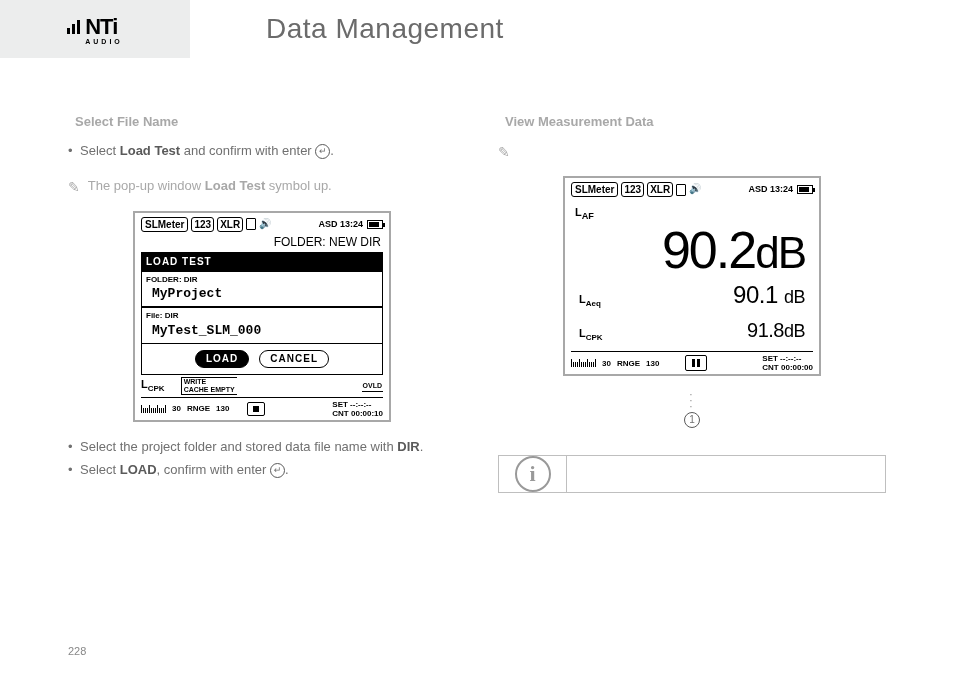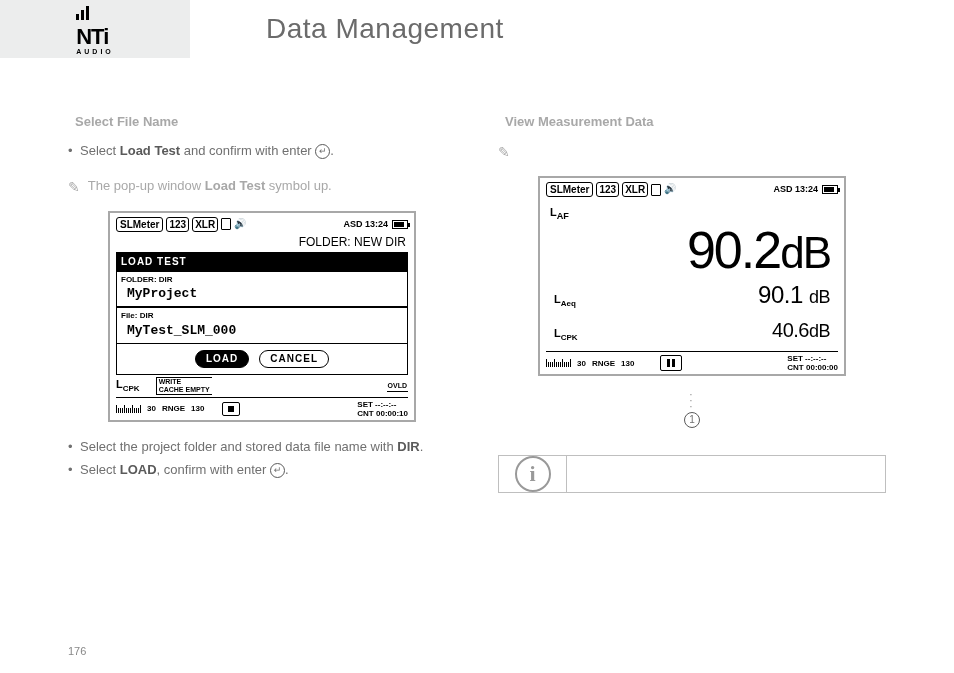--- a/index.html
+++ b/index.html
@@ -23,21 +23,20 @@
     height: 58px;
     display: flex;
     align-items: center;
     justify-content: center;
   }
   .logo {
     display: flex;
     align-items: baseline;
     gap: 0px;
     color: #000;
-    flex-direction: column;
   }
   .logo-bars { display: inline-block; margin-right: 2px;}
   .logo-main { font-weight: 900; font-size: 22px; letter-spacing: -1px;}
   .logo-sub { font-size: 7px; letter-spacing: 3px; display:block; text-align:right; margin-top:-2px; font-weight:600;}
   .header-title {
     flex: 1;
     display: flex;
     align-items: center;
     padding-left: 76px;
     font-size: 28px;
@@ -77,21 +76,21 @@
     content:''; position:absolute; left:4px; top:2px;
     border-left:5px solid #333; border-top:3px solid transparent; border-bottom:3px solid transparent;
   }
   .play-sym::after{
     content:''; position:absolute; right:4px; top:2px;
     width:5px; height:6px; background:#333;
   }
 
   
   .lcd {
-    width: 308px;
+    width: 258px;
     border: 2px solid #a8a8a8;
     background: #fff;
     margin: 6px auto 16px auto;
     font-family: "Arial", sans-serif;
     color:#000;
   }
   .lcd-inner { padding:4px 6px 2px 6px; }
   .lcd-top {
     display:flex; align-items:center; gap:3px; font-size:10px; font-weight:600;
     padding-bottom:2px;
@@ -327,21 +326,21 @@
           <div class="meas-laf">L<sub>AF</sub></div>
           <div class="meas-big">
             <span>90.2</span><span class="unit">dB</span>
           </div>
           <div class="meas-row">
             <span class="lcd-label">L<sub>Aeq</sub></span>
             <span class="meas-val"><span>90.1</span> <span class="u">dB</span></span>
           </div>
           <div class="meas-row">
             <span class="lcd-label">L<sub>CPK</sub></span>
-            <span class="meas-val sm"><span>40.6</span><span class="u">dB</span></span>
+            <span class="meas-val sm"><span>91.8</span><span class="u">dB</span></span>
           </div>
         </div>
         <div class="lcd-right-bottom">
           <span class="ticks">
               <span class="tall"></span>
               <span></span>
               <span></span>
               <span></span>
               <span class="tall"></span>
               <span></span>
@@ -373,13 +372,13 @@
     </div>
 
     <div class="info-box">
       <div class="info-icon-cell">
         <div class="info-icon">i</div>
       </div>
     </div>
   </div>
 </div>
 
-<div class="page-num">176</div>
+<div class="page-num">228</div>
 
 </body></html>

